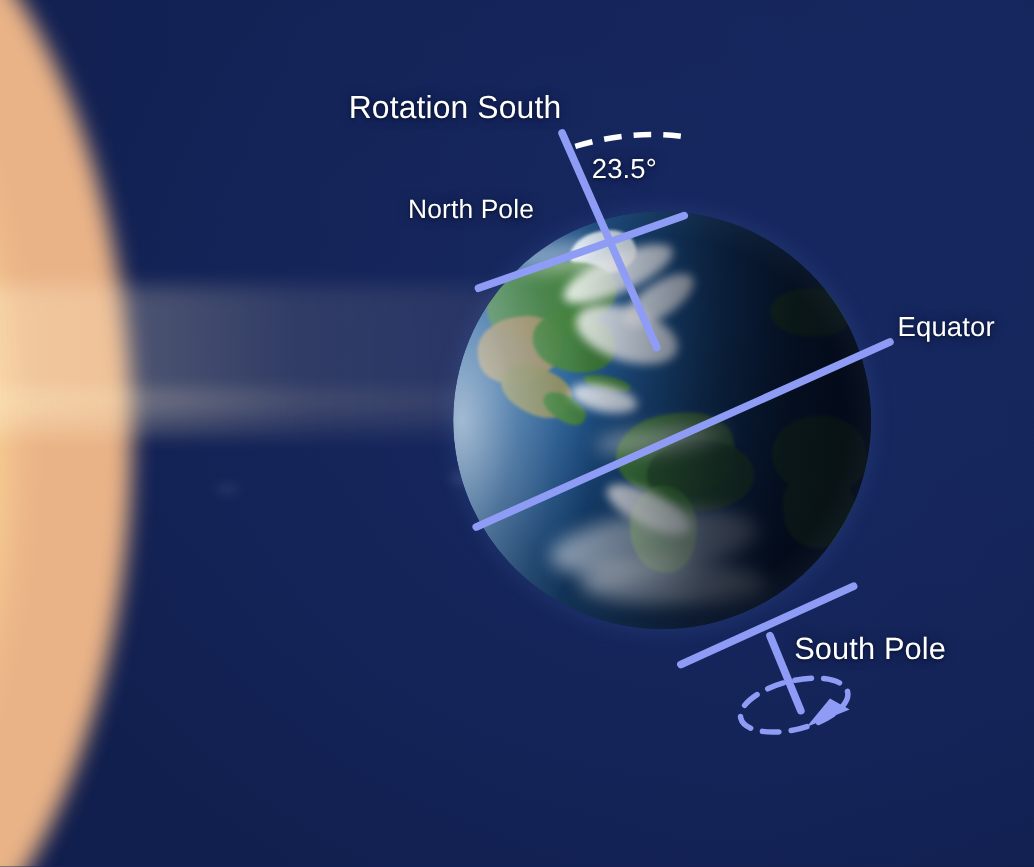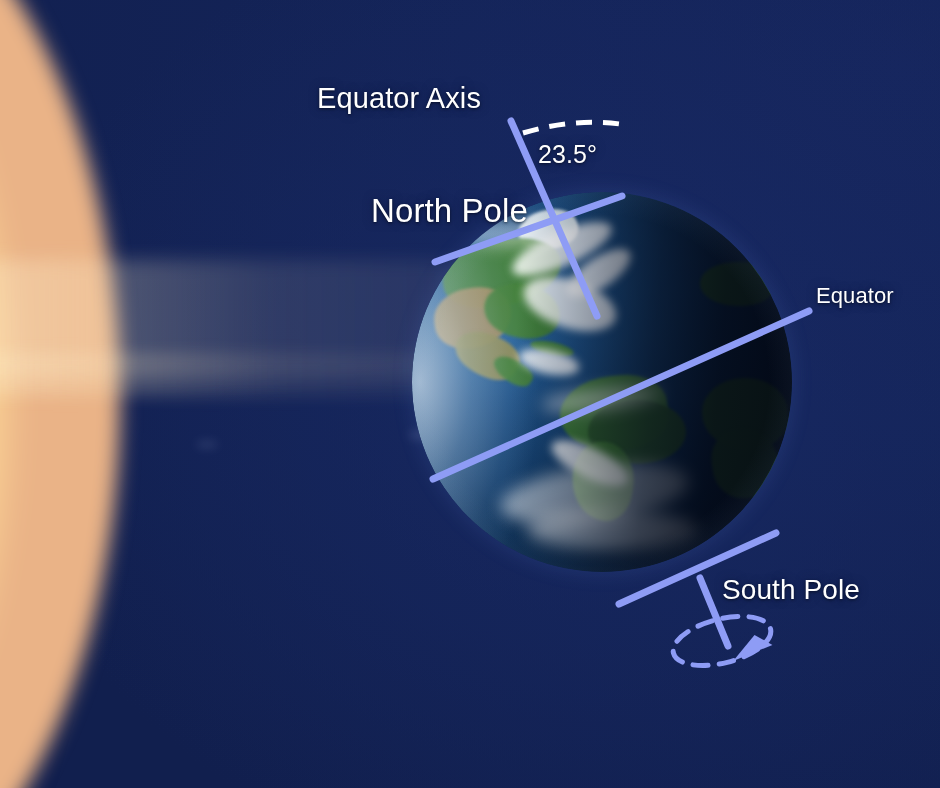--- a/index.html
+++ b/index.html
@@ -203,22 +203,22 @@
   
   .lbl {
     position: absolute;
     color: #ffffff;
     font-weight: 400;
     letter-spacing: 0.1px;
     text-shadow: 0 1px 3px rgba(0,0,0,0.55), 0 0 10px rgba(10,20,60,0.50);
     white-space: nowrap;
   }
   #label-rotation-axis { left: 317px; top: 82px;  font-size: 29px; }
-  #label-north-pole    { left: 371px; top: 192px; font-size: 33px; }
-  #label-equator       { left: 816px; top: 283px; font-size: 22px; }
+  #label-north-pole    { left: 371px; top: 177px; font-size: 24px; }
+  #label-equator       { left: 816px; top: 283px; font-size: 25px; }
   #label-south-pole    { left: 722px; top: 574px; font-size: 28px; }
   #label-tilt-angle    { left: 538px; top: 140px; font-size: 25px; }
 </style>
 </head>
 <body>
 
 <div id="stage">
 
   <div class="bg-base"></div>
   <div class="bg-vignette"></div>
@@ -293,19 +293,19 @@
     <line x1="619" y1="604" x2="776" y2="533" stroke="#8e9cf5" stroke-width="7" stroke-linecap="round"></line>
 
     <line x1="700" y1="578" x2="728" y2="646" stroke="#8e9cf5" stroke-width="7" stroke-linecap="round"></line>
 
     <g transform="translate(722,641) rotate(-14)">
       <ellipse cx="0" cy="0" rx="50" ry="22" fill="none" stroke="#8e9cf5" stroke-width="5" stroke-dasharray="15 11" stroke-linecap="round"></ellipse>
       <path d="M 6 22 L 48 16 L 33 2 Z" fill="#8e9cf5"></path>
     </g>
   </svg>
 
-  <div class="lbl" id="label-rotation-axis">Equator Axis</div>
+  <div class="lbl" id="label-rotation-axis">Rotation South</div>
   <div class="lbl" id="label-north-pole">North Pole</div>
   <div class="lbl" id="label-tilt-angle">23.5°</div>
   <div class="lbl" id="label-equator">Equator</div>
   <div class="lbl" id="label-south-pole">South Pole</div>
 
 </div>
 
 </body></html>

